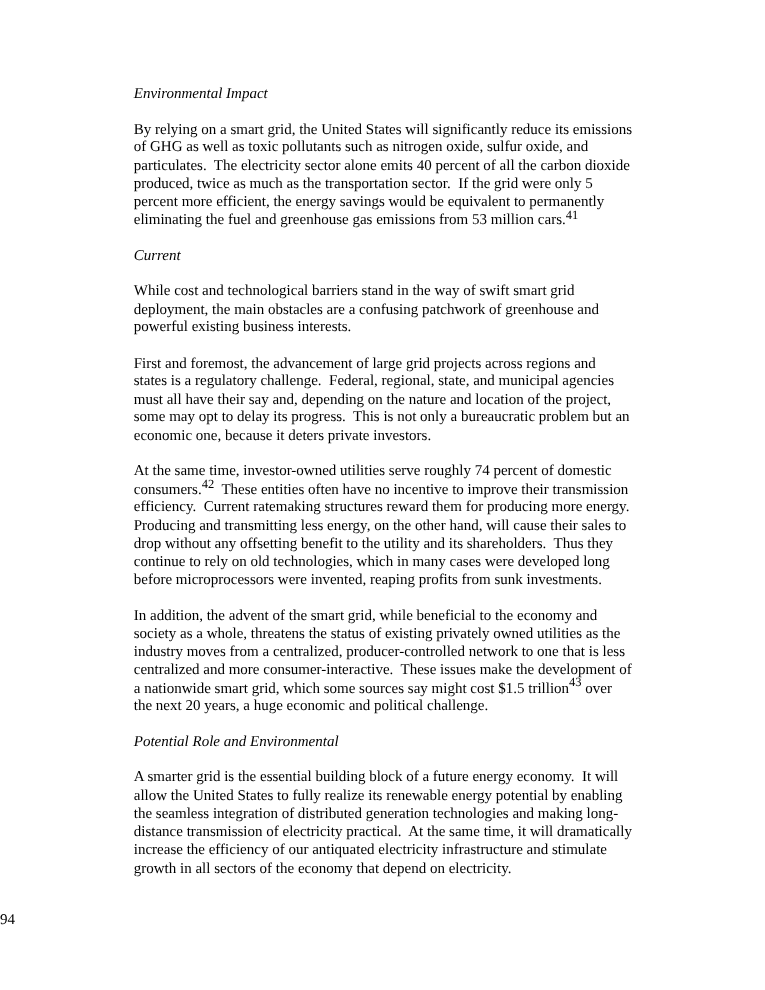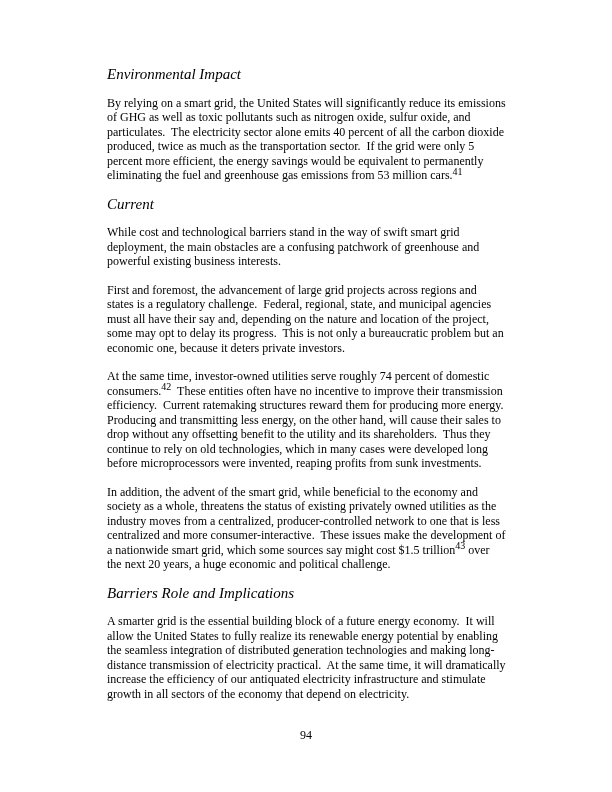--- a/index.html
+++ b/index.html
@@ -19,21 +19,21 @@
     }
     .content {
       position: absolute;
       left: 107px;
       top: 67px;
       width: 399px;
     }
     .heading {
       font-style: italic;
       font-weight: normal;
-      font-size: 15px;
+      font-size: 12px;
       line-height: 14.5px;
       margin: 0 0 14px 0;
     }
     .para {
       margin: 0 0 14px 0;
       line-height: 14.5px;
       text-align: left;
       white-space: pre-wrap;
     }
     sup.fn {
@@ -42,21 +42,20 @@
       position: relative;
       top: -0.45em;
       vertical-align: baseline;
       margin-top: 24px;
     }
     .page-number {
       position: absolute;
       left: 0;
       bottom: 50px;
       width: 100%;
-      text-align: center;
       font-size: 12px;
       line-height: 14.5px;
     }
   </style>
 </head>
 <body>
 
 <div class="page">
   <div class="content">
 
@@ -67,20 +66,20 @@
     <h3 class="heading">Current</h3>
 
     <p class="para"><span>While cost and technological barriers stand in the way of swift smart grid deployment, the main obstacles are a confusing patchwork of greenhouse and powerful existing business interests.</span></p>
 
     <p class="para"><span>First and foremost, the advancement of large grid projects across regions and states is a regulatory challenge.  Federal, regional, state, and municipal agencies must all have their say and, depending on the nature and location of the project, some may opt to delay its progress.  This is not only a bureaucratic problem but an economic one, because it deters private investors.</span></p>
 
     <p class="para"><span>At the same time, investor-owned utilities serve roughly 74 percent of domestic consumers.</span><sup class="fn">42</sup><span>  These entities often have no incentive to improve their transmission efficiency.  Current ratemaking structures reward them for producing more energy.  Producing and transmitting less energy, on the other hand, will cause their sales to drop without any offsetting benefit to the utility and its shareholders.  Thus they continue to rely on old technologies, which in many cases were developed long before microprocessors were invented, reaping profits from sunk investments.</span></p>
 
     <p class="para"><span>In addition, the advent of the smart grid, while beneficial to the economy and society as a whole, threatens the status of existing privately owned utilities as the industry moves from a centralized, producer-controlled network to one that is less centralized and more consumer-interactive.  These issues make the development of a nationwide smart grid, which some sources say might cost $1.5 trillion</span><sup class="fn">43</sup><span> over the next 20 years, a huge economic and political challenge.</span></p>
 
-    <h3 class="heading">Barriers Role and Implications</h3>
+    <h3 class="heading">Potential Role and Environmental</h3>
 
     <p class="para"><span>A smarter grid is the essential building block of a future energy economy.  It will allow the United States to fully realize its renewable energy potential by enabling the seamless integration of distributed generation technologies and making long-distance transmission of electricity practical.  At the same time, it will dramatically increase the efficiency of our antiquated electricity infrastructure and stimulate growth in all sectors of the economy that depend on electricity.</span></p>
 
   </div>
 
   <div class="page-number">94</div>
 </div>
 
 </body></html>

